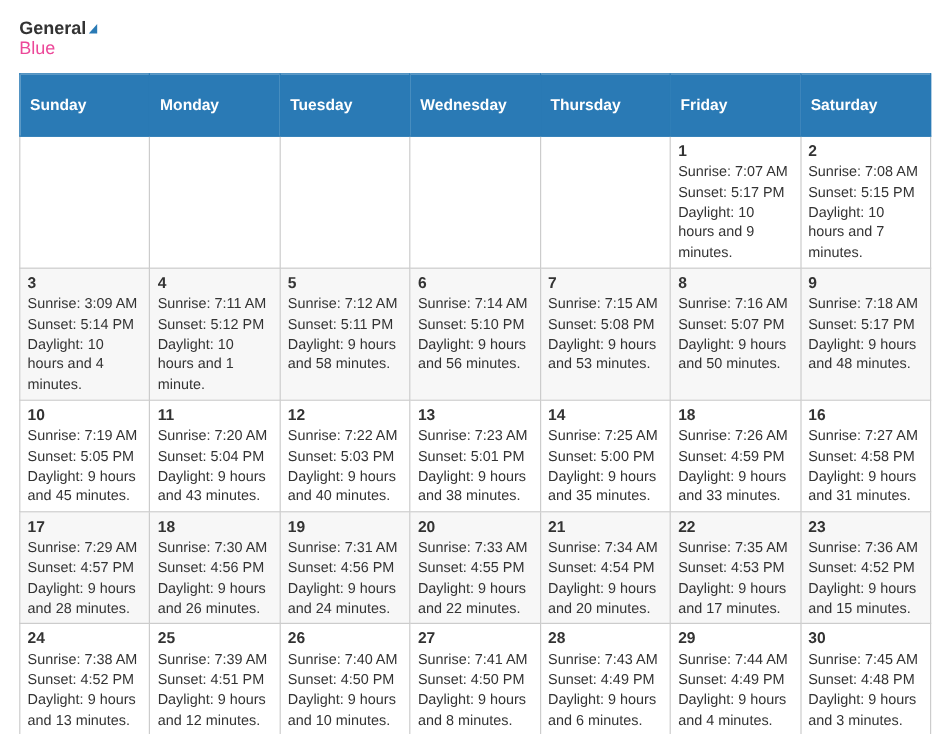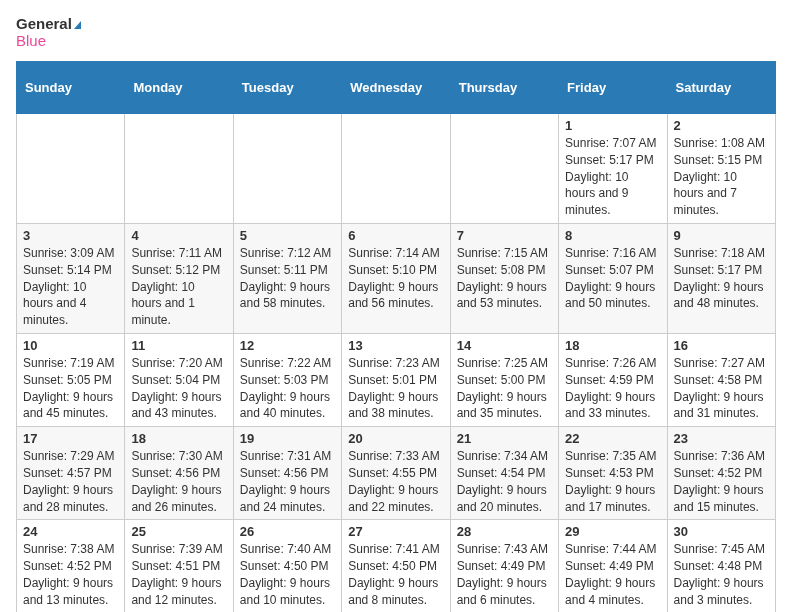--- a/index.html
+++ b/index.html
@@ -110,21 +110,21 @@
         <td class="empty-cell"></td>
         <td class="empty-cell"></td>
         <td>
           <span class="day-number">1</span>
           <div class="day-info">Sunrise: 7:07 AM
 Sunset: 5:17 PM
 Daylight: 10 hours and 9 minutes.</div>
         </td>
         <td>
           <span class="day-number">2</span>
-          <div class="day-info">Sunrise: 1:08 AM
+          <div class="day-info">Sunrise: 7:08 AM
 Sunset: 5:15 PM
 Daylight: 10 hours and 7 minutes.</div>
         </td>
       </tr>
       <tr>
         <td>
           <span class="day-number">3</span>
           <div class="day-info">Sunrise: 3:09 AM
 Sunset: 5:14 PM
 Daylight: 10 hours and 4 minutes.</div>

